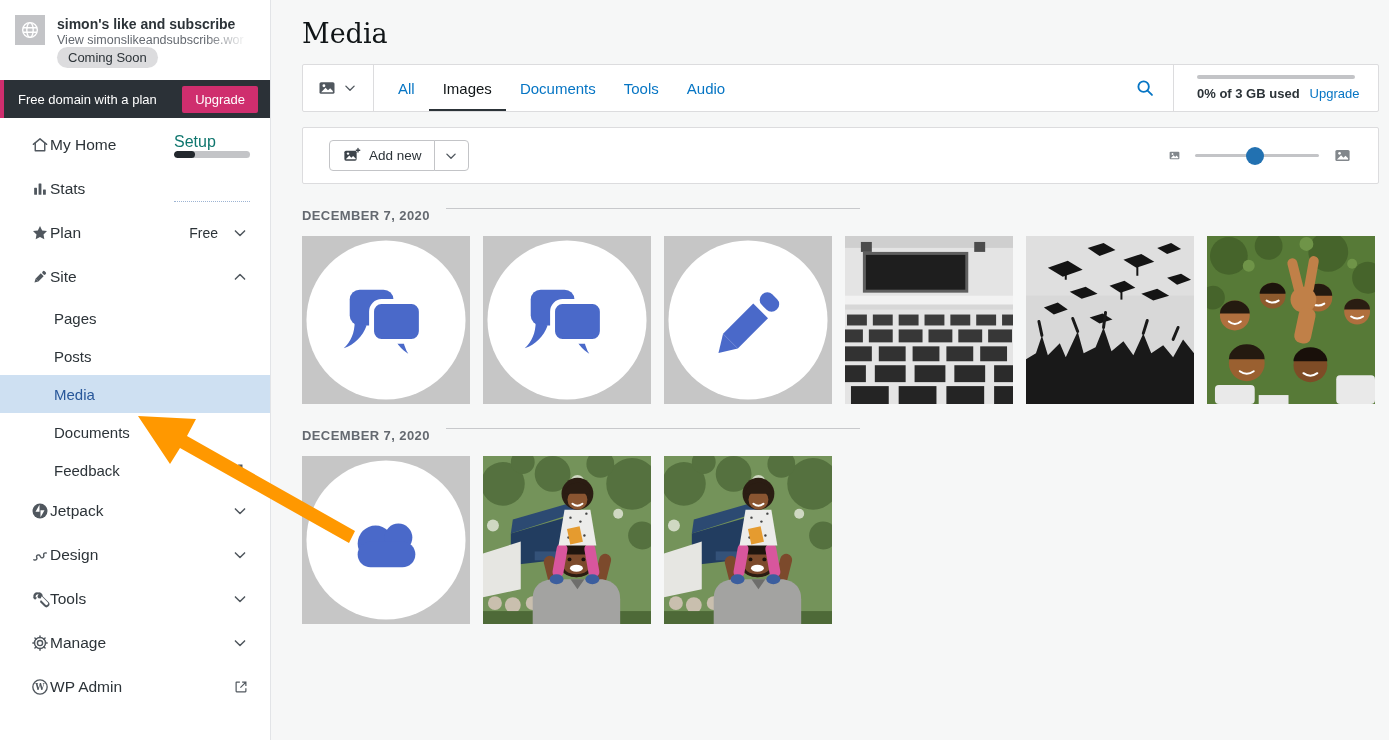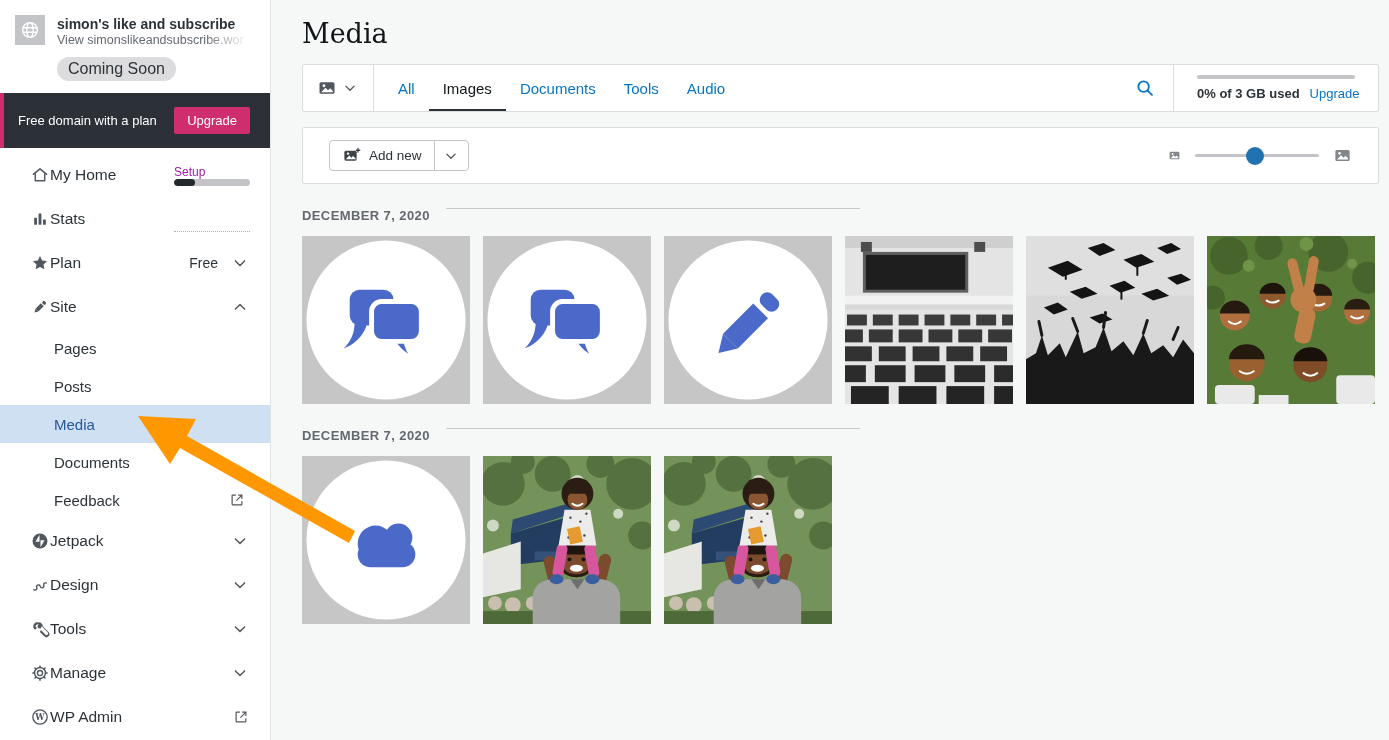--- a/index.html
+++ b/index.html
@@ -13,31 +13,31 @@
   font-family:"Liberation Sans",sans-serif;color:var(--text-primary);position:relative}
 .defs{position:absolute;width:0;height:0;overflow:hidden}
 .app{display:flex;height:740px}
 .sidebar{width:271px;min-width:271px;background:#fff;border-right:1px solid #e2e4e7;height:740px}
 .site-card{display:grid;grid-template-columns:30px 1fr;column-gap:12px;padding:15px 8px 12px 15px;align-items:start}
 .avatar{width:30px;height:30px;background:#c3c4c7;display:flex;align-items:center;justify-content:center}
 .avatar svg{width:22px;height:22px}
 .site-name{font-size:14px;font-weight:bold;line-height:1.3;color:#2c3338}
 .site-url{font-size:12.5px;color:var(--text-secondary);white-space:nowrap;overflow:hidden;max-width:190px;
   -webkit-mask-image:linear-gradient(90deg,#000 78%,transparent);mask-image:linear-gradient(90deg,#000 78%,transparent)}
-.badge{grid-column:2;margin-top:10px;justify-self:start;background:#dcdcde;border-radius:12px;padding:3px 11px;font-size:16px;color:#2c3338}
-.banner{height:55px;background:var(--banner-bg);border-left:4px solid var(--pink);display:flex;align-items:center;justify-content:space-between;padding:0 20px 0 14px;cursor:pointer}
+.badge{grid-column:2;margin-top:0;justify-self:start;background:#dcdcde;border-radius:12px;padding:3px 11px;font-size:13px;color:#2c3338}
+.banner{height:38px;background:var(--banner-bg);border-left:4px solid var(--pink);display:flex;align-items:center;justify-content:space-between;padding:0 12px 0 14px;cursor:pointer}
 .banner-text{color:#fff;font-size:13px}
 .banner-btn{background:var(--pink);color:#fff;border:none;font-size:13px;padding:6px 13px;border-radius:2px;font-family:inherit;cursor:pointer}
 .menu{padding-top:5px}
 .mrow{height:44px;display:flex;align-items:center;padding:0 20px 0 30px;cursor:pointer}
 .mrow .ic{width:20px;height:20px;color:#50575e;flex:none}
 .mrow .lbl{font-size:15.5px;font-weight:500;color:#2c3338}
 .maside{margin-left:auto}
 .setup{width:76px}
-.setup .slbl{font-size:12px;color:#a21caf}
+.setup .slbl{font-size:16px;color:#0f766e}
 .sbar{height:7px;border-radius:4px;background:#c3c4c7;overflow:hidden}
 .sfill{height:100%;background:#23282d;border-radius:4px}
 .dotted{width:76px;margin-left:auto;align-self:flex-end;margin-bottom:9px;border-bottom:1px dotted #9db4d3}
 .aside-text{font-size:14px;margin-left:auto;color:#2c3338}
 .chev{width:20px;height:20px;color:#50575e;margin-left:12px;flex:none}
 .chev.auto,.ext.auto{margin-left:auto}
 .ext{width:18px;height:18px;color:#50575e;flex:none}
 .srow{height:38px;display:flex;align-items:center;padding:0 24px 0 54px;font-size:15px;color:#2c3338;cursor:pointer}
 .srow.selected{background:var(--selected-bg);color:var(--selected-text)}
 .main{flex:1;padding:0 10px 0 31px}

